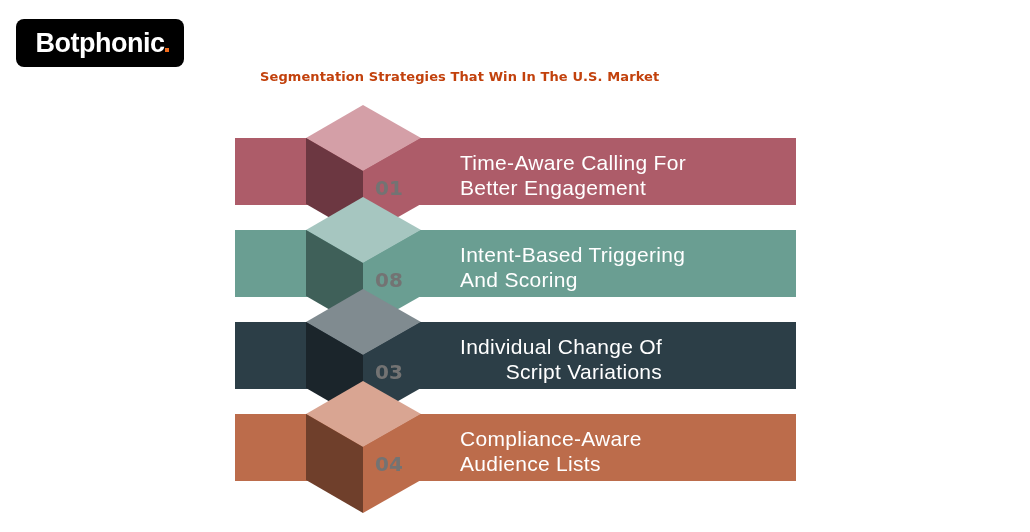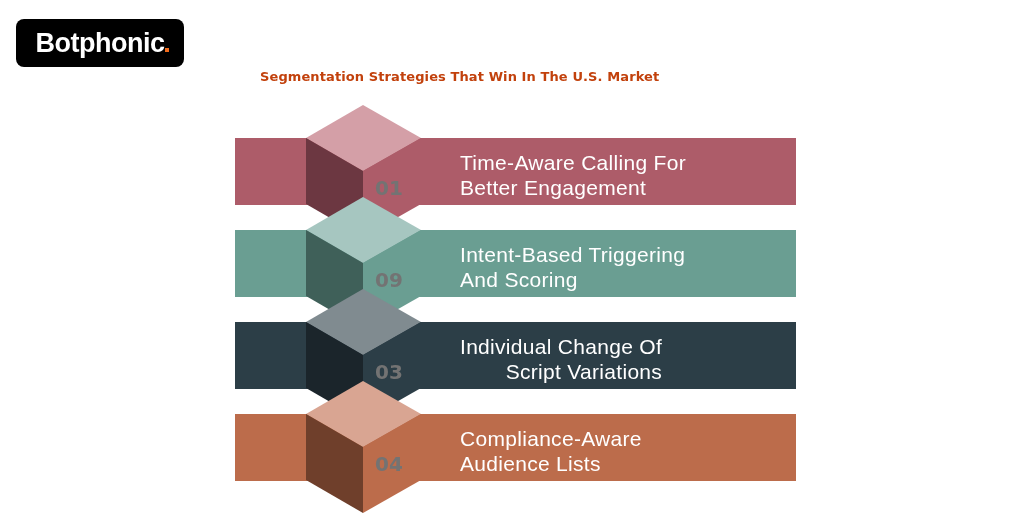--- a/index.html
+++ b/index.html
@@ -48,21 +48,21 @@
         <polygon points="306,414 363,447 363,513 306,480" fill="#6f3f2b"></polygon>
         <polygon points="363,447 421,414 421,480 363,513" fill="#bc6c4b"></polygon>
       </g>
     </g>
 </svg>
 
 <div id="labels">
     <div class="step-num" style="top: 176px;">01</div>
     <div class="step-label" style="top: 150px;">Time-Aware Calling For
 Better Engagement</div>
-    <div class="step-num" style="top: 268px;">09</div>
+    <div class="step-num" style="top: 268px;">08</div>
     <div class="step-label" style="top: 242px;">Intent-Based Triggering
 And Scoring</div>
     <div class="step-num" style="top: 360px;">03</div>
     <div class="step-label" style="top: 334px; text-align: right;">Individual Change Of
 Script Variations</div>
     <div class="step-num" style="top: 452px; text-align: right;">04</div>
     <div class="step-label" style="top: 426px;">Compliance-Aware
 Audience Lists</div>
   </div>
 

